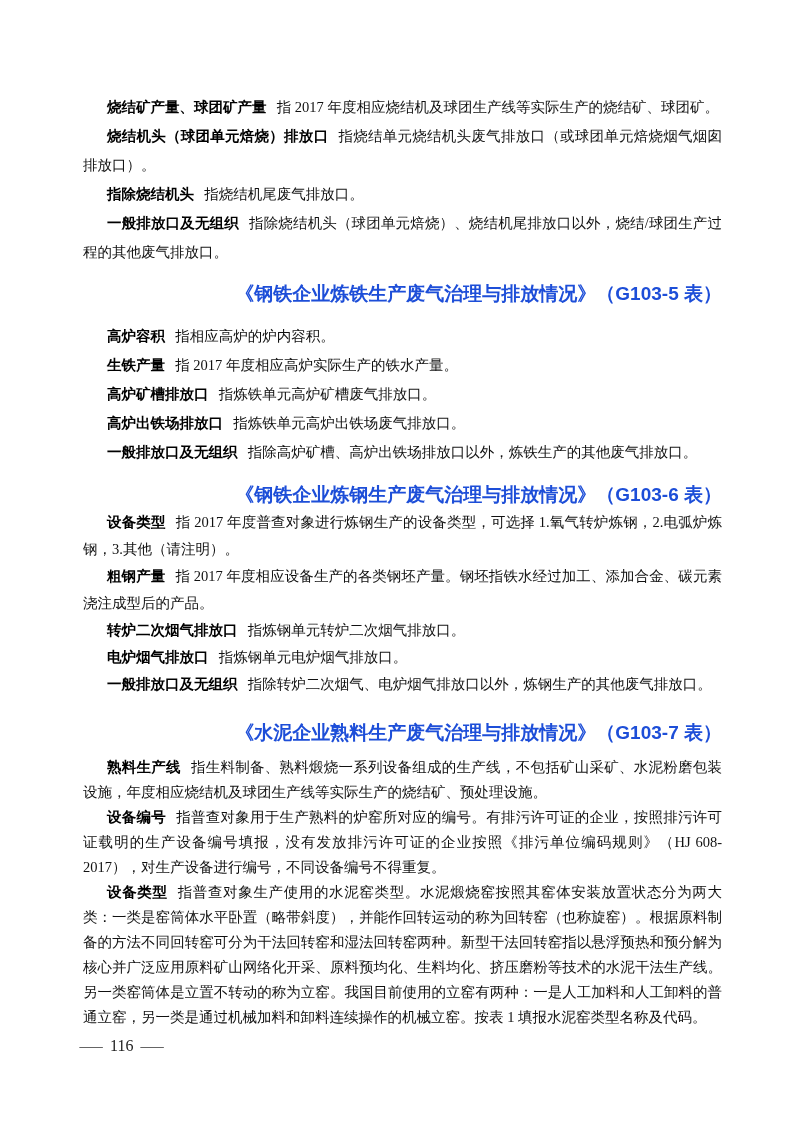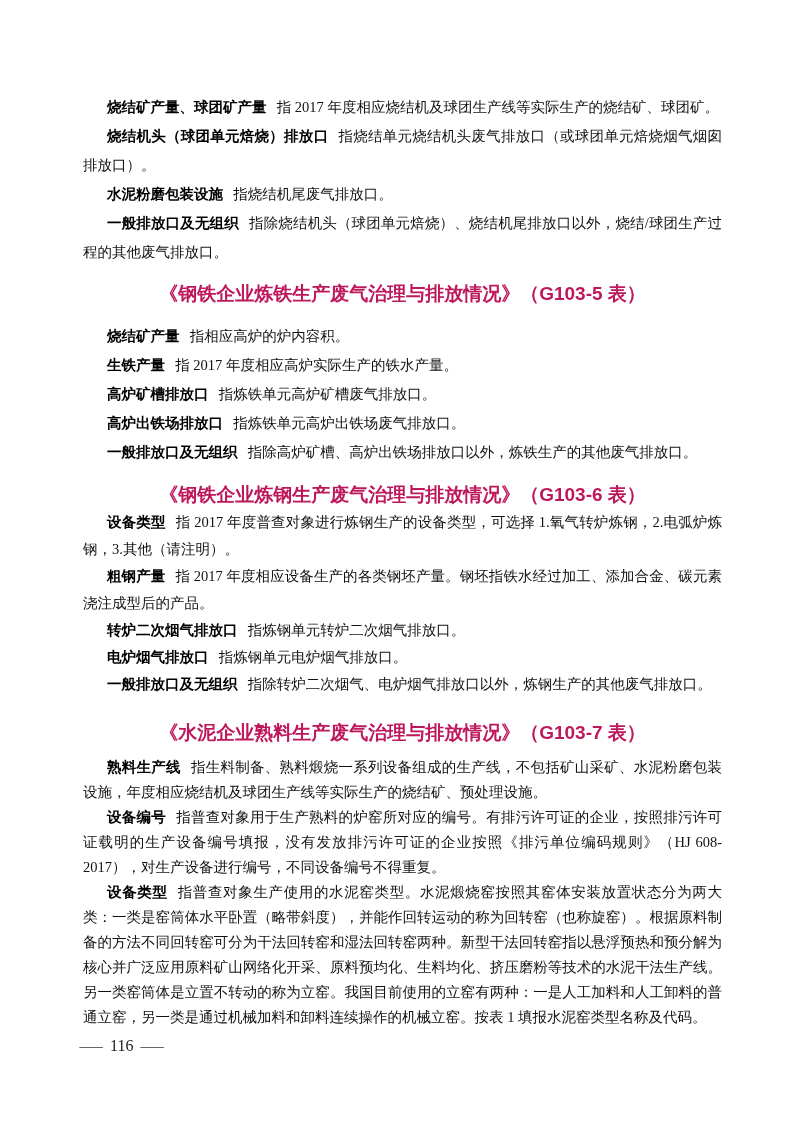--- a/index.html
+++ b/index.html
@@ -29,22 +29,22 @@
   .term {
     font-weight: 700;
     margin-right: 0.7em;
     color: #000000;
   }
   .heading {
     font-family: "Liberation Sans", "DejaVu Sans", sans-serif;
     font-weight: 700;
     font-size: 19px;
     line-height: 26px;
-    text-align: center;
-    color: #be185d;
+    text-align: right;
+    color: #1d4ed8;
   }
   .h1 { margin: 14px 0 15px 0; }
   .h2 { margin: 15px 0 1px 0; }
   .h3 { margin: 22px 0  9px 0; }
   .footer {
     margin-top: 6px;
     display: flex;
     align-items: center;
     gap: 11px;
     font-size: 16px;
@@ -58,28 +58,28 @@
   }
 </style>
 </head>
 <body>
 
 <div class="page">
 
   <div class="section s-a">
     <p class="para"><b class="term">烧结矿产量、球团矿产量</b><span>指 2017 年度相应烧结机及球团生产线等实际生产的烧结矿、球团矿。</span></p>
     <p class="para"><b class="term">烧结机头（球团单元焙烧）排放口</b><span>指烧结单元烧结机头废气排放口（或球团单元焙烧烟气烟囱排放口）。</span></p>
-    <p class="para"><b class="term">水泥粉磨包装设施</b><span>指烧结机尾废气排放口。</span></p>
+    <p class="para"><b class="term">指除烧结机头</b><span>指烧结机尾废气排放口。</span></p>
     <p class="para"><b class="term">一般排放口及无组织</b><span>指除烧结机头（球团单元焙烧）、烧结机尾排放口以外，烧结/球团生产过程的其他废气排放口。</span></p>
   </div>
 
   <h2 class="heading h1">《钢铁企业炼铁生产废气治理与排放情况》（G103-5 表）</h2>
 
   <div class="section s-a">
-    <p class="para"><b class="term">烧结矿产量</b><span>指相应高炉的炉内容积。</span></p>
+    <p class="para"><b class="term">高炉容积</b><span>指相应高炉的炉内容积。</span></p>
     <p class="para"><b class="term">生铁产量</b><span>指 2017 年度相应高炉实际生产的铁水产量。</span></p>
     <p class="para"><b class="term">高炉矿槽排放口</b><span>指炼铁单元高炉矿槽废气排放口。</span></p>
     <p class="para"><b class="term">高炉出铁场排放口</b><span>指炼铁单元高炉出铁场废气排放口。</span></p>
     <p class="para"><b class="term">一般排放口及无组织</b><span>指除高炉矿槽、高炉出铁场排放口以外，炼铁生产的其他废气排放口。</span></p>
   </div>
 
   <h2 class="heading h2">《钢铁企业炼钢生产废气治理与排放情况》（G103-6 表）</h2>
 
   <div class="section s-b">
     <p class="para"><b class="term">设备类型</b><span>指 2017 年度普查对象进行炼钢生产的设备类型，可选择 1.氧气转炉炼钢，2.电弧炉炼钢，3.其他（请注明）。</span></p>

